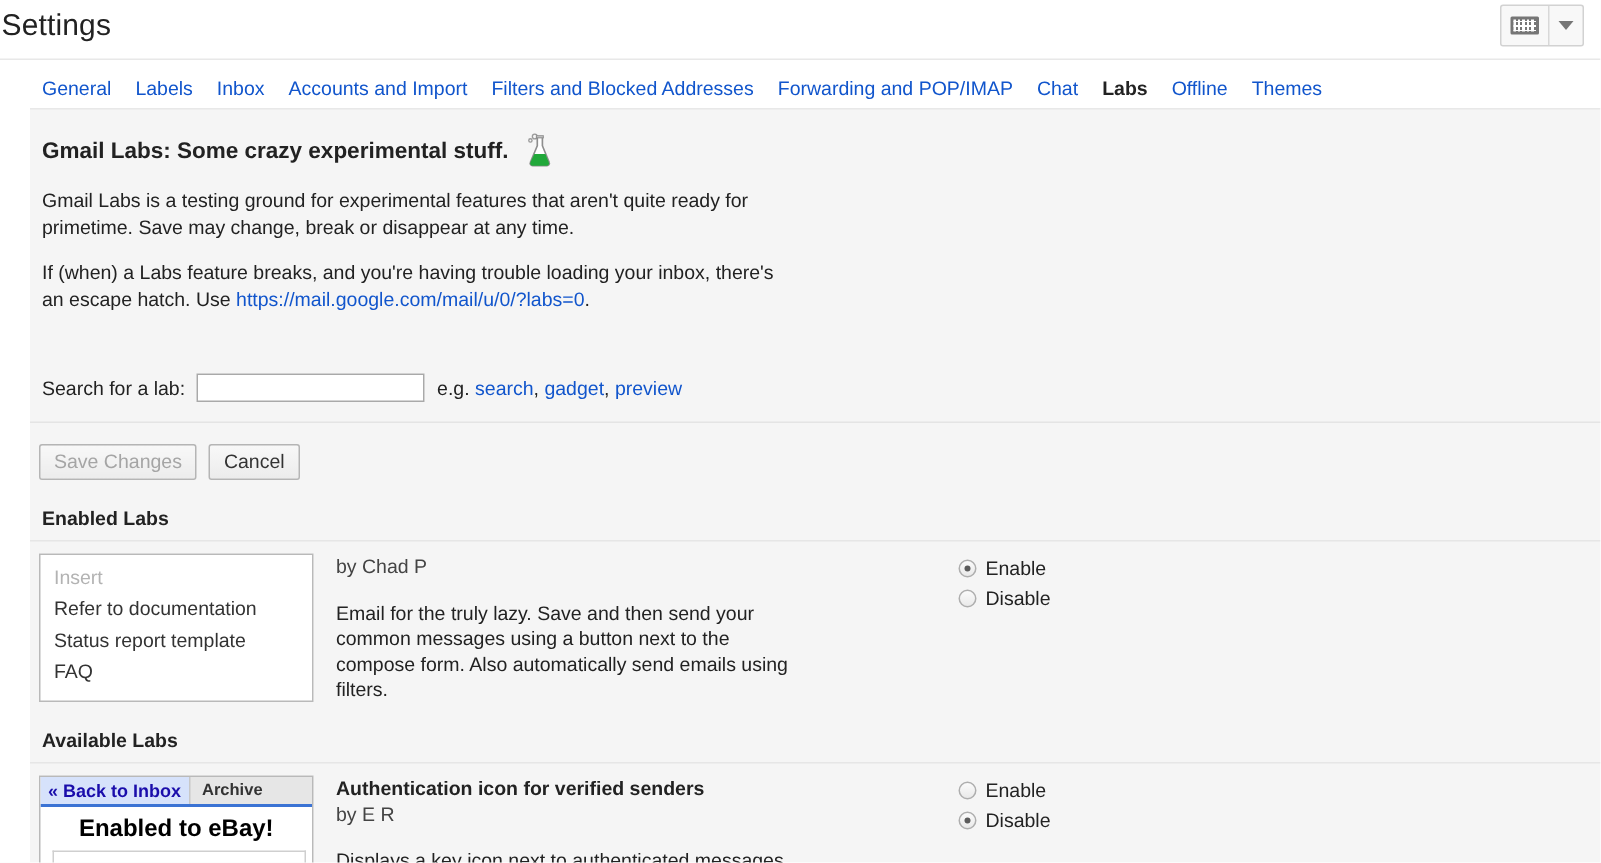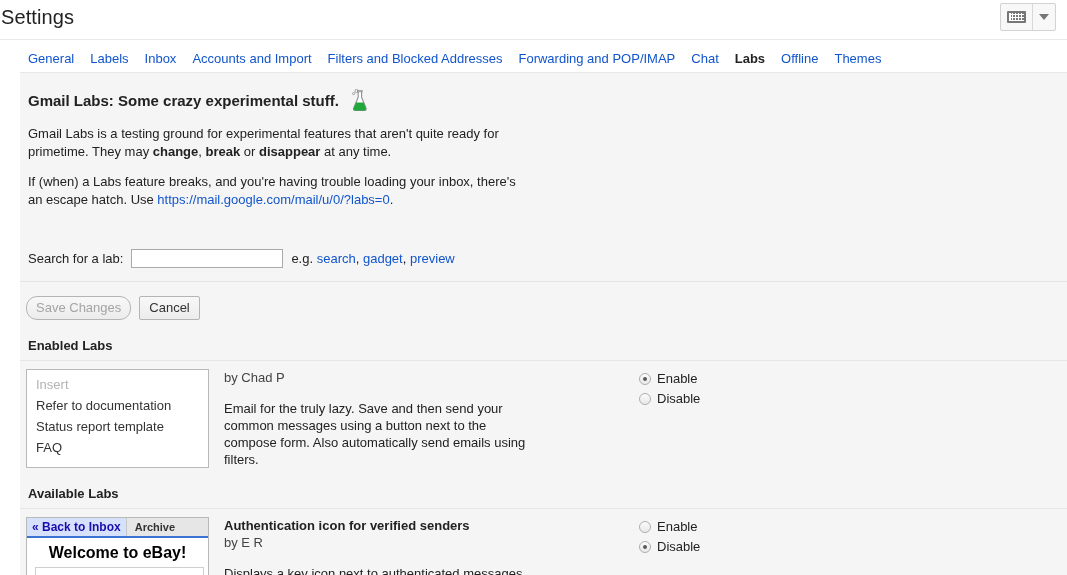--- a/index.html
+++ b/index.html
@@ -117,21 +117,21 @@
     vertical-align: middle;
   }
 
   .para {
     margin-top: 12px;
     font-size: 13px;
     line-height: 18px;
     color: #222;
     max-width: 500px;
   }
-  .para b { font-weight: bold; }
+  .para b { font-weight: normal; }
   .link { color: #1155cc; text-decoration: none; }
 
   
   .search-row {
     margin-top: 35px;
     padding-left: 8px;
     display: flex;
     align-items: center;
     height: 28px;
   }
@@ -164,21 +164,21 @@
     font-family: "Liberation Sans", sans-serif;
     font-size: 13px;
     padding: 3px 9px 4px 9px;
     border: 1px solid #b5b5b5;
     border-radius: 2px;
     background: linear-gradient(#f8f8f8, #ececec);
     color: #333;
     line-height: 15px;
     cursor: pointer;
   }
-  .btn.disabled { color: #a5a5a5; cursor: default; border-radius: 11px; }
+  .btn.disabled { color: #a5a5a5; cursor: default; }
 
   
   .section-head {
     margin-top: 18px;
     padding-left: 8px;
     font-size: 13px;
     font-weight: bold;
     color: #222;
   }
   .section-rule {
@@ -320,21 +320,21 @@
           <circle cx="9.5" cy="4" r="1.6" fill="none" stroke="#9a9a9a" stroke-width="0.9"></circle>
           <circle cx="6.6" cy="6.6" r="1.1" fill="none" stroke="#9a9a9a" stroke-width="0.9"></circle>
           <path d="M11.2 4.5 L11.2 10.2 L6.6 21.2 a1.6 1.6 0 0 0 1.5 2.3 L17.6 23.5 a1.6 1.6 0 0 0 1.5 -2.3 L14.6 10.2 L14.6 4.5 Z" fill="#ffffff" stroke="#8e8e8e" stroke-width="1.1" stroke-linejoin="round"></path>
           <path d="M9.2 15.6 L16.6 15.6 L18.9 21.2 a1.6 1.6 0 0 1 -1.5 2.3 L8.1 23.5 a1.6 1.6 0 0 1 -1.5 -2.3 Z" fill="#21a83a"></path>
           <rect x="10.6" y="3.5" width="4.6" height="1.4" fill="#cfcfcf" stroke="#8e8e8e" stroke-width="0.7"></rect>
         </svg>
       </span>
     </div>
 
     <div class="para">
-      <span>Gmail Labs is a testing ground for experimental features that aren't quite ready for primetime. They may </span><b>change</b><span>, </span><b>break</b><span> or </span><b>disappear</b><span> at any time.</span>
+      <span>Gmail Labs is a testing ground for experimental features that aren't quite ready for primetime. Save may </span><b>change</b><span>, </span><b>break</b><span> or </span><b>disappear</b><span> at any time.</span>
     </div>
 
     <div class="para">
       <span>If (when) a Labs feature breaks, and you're having trouble loading your inbox, there's an escape hatch. Use </span><a class="link" href="#">https://mail.google.com/mail/u/0/?labs=0</a><span>.</span>
     </div>
   </div>
 
   <div class="search-row">
     <span class="search-label">Search for a lab:</span>
     <input class="search-input" type="text" placeholder="" style="">
@@ -380,21 +380,21 @@
 
   <div class="section-head">Available Labs</div>
   <div class="section-rule"></div>
 
   <div class="lab-row">
     <div class="lab-thumb">
       <div class="eb-bar">
         <div class="eb-back">« Back to Inbox</div>
         <div class="eb-arch">Archive</div>
       </div>
-      <div class="eb-title">Welcome to eBay!</div>
+      <div class="eb-title">Enabled to eBay!</div>
       <div class="eb-msg">
         
         
         
         
       </div>
     </div>
     <div class="lab-body">
       <div class="lab-title">Authentication icon for verified senders</div>
       <div class="lab-author">by E R</div>

